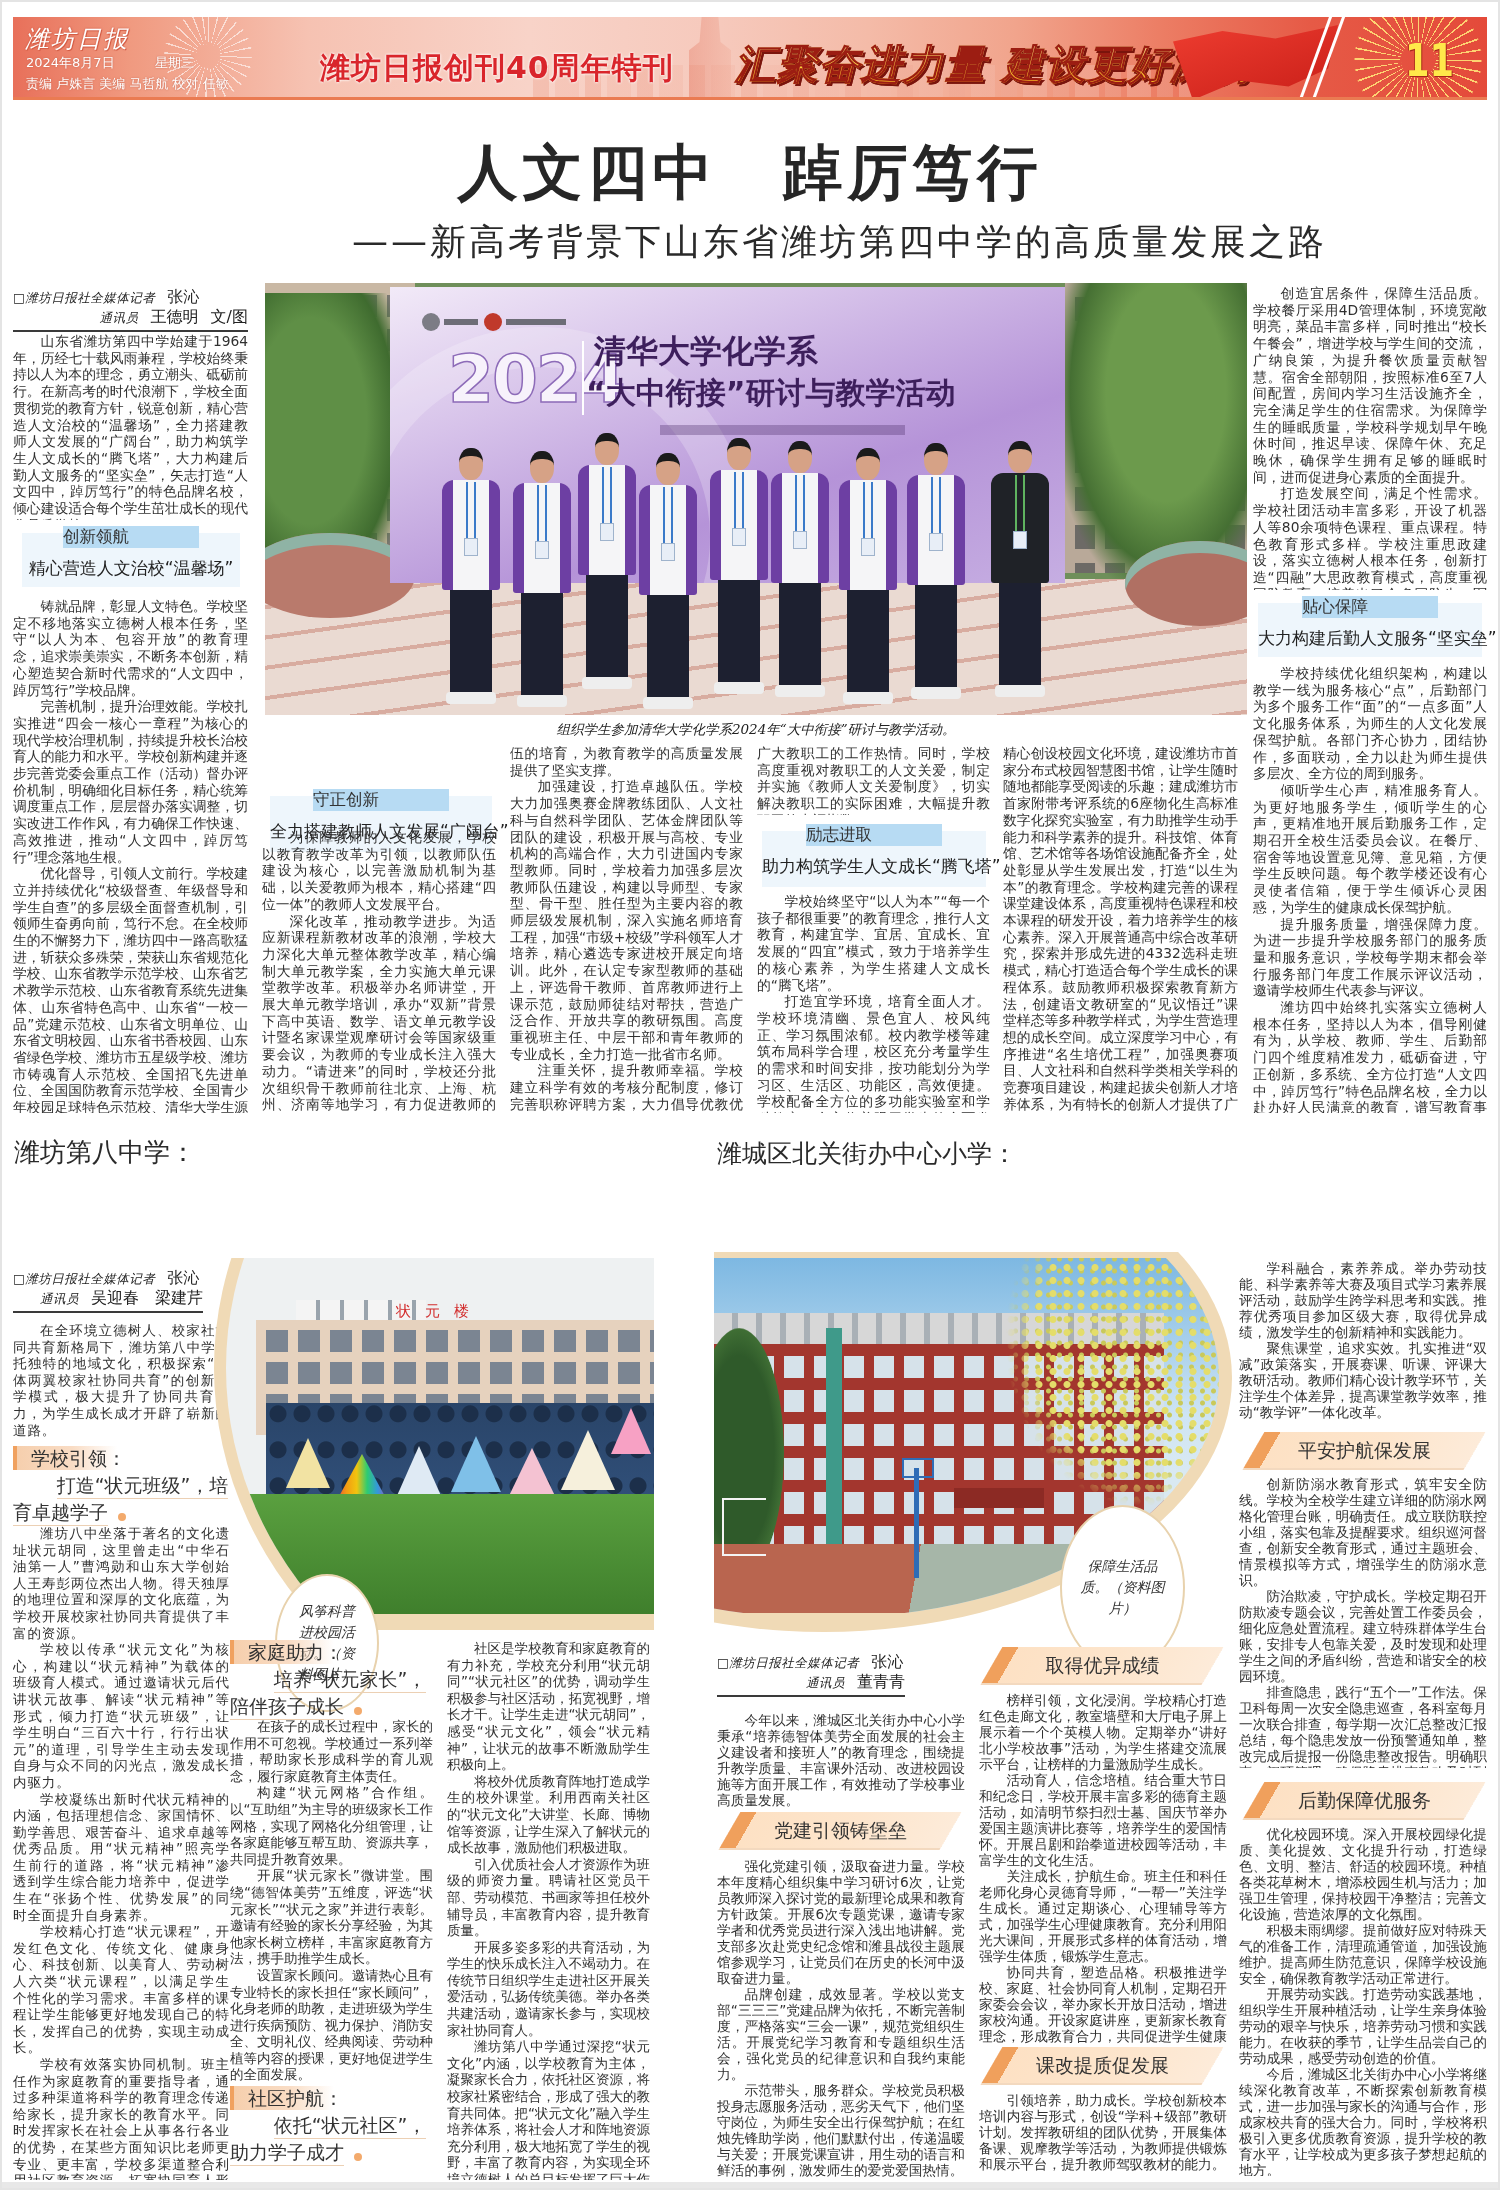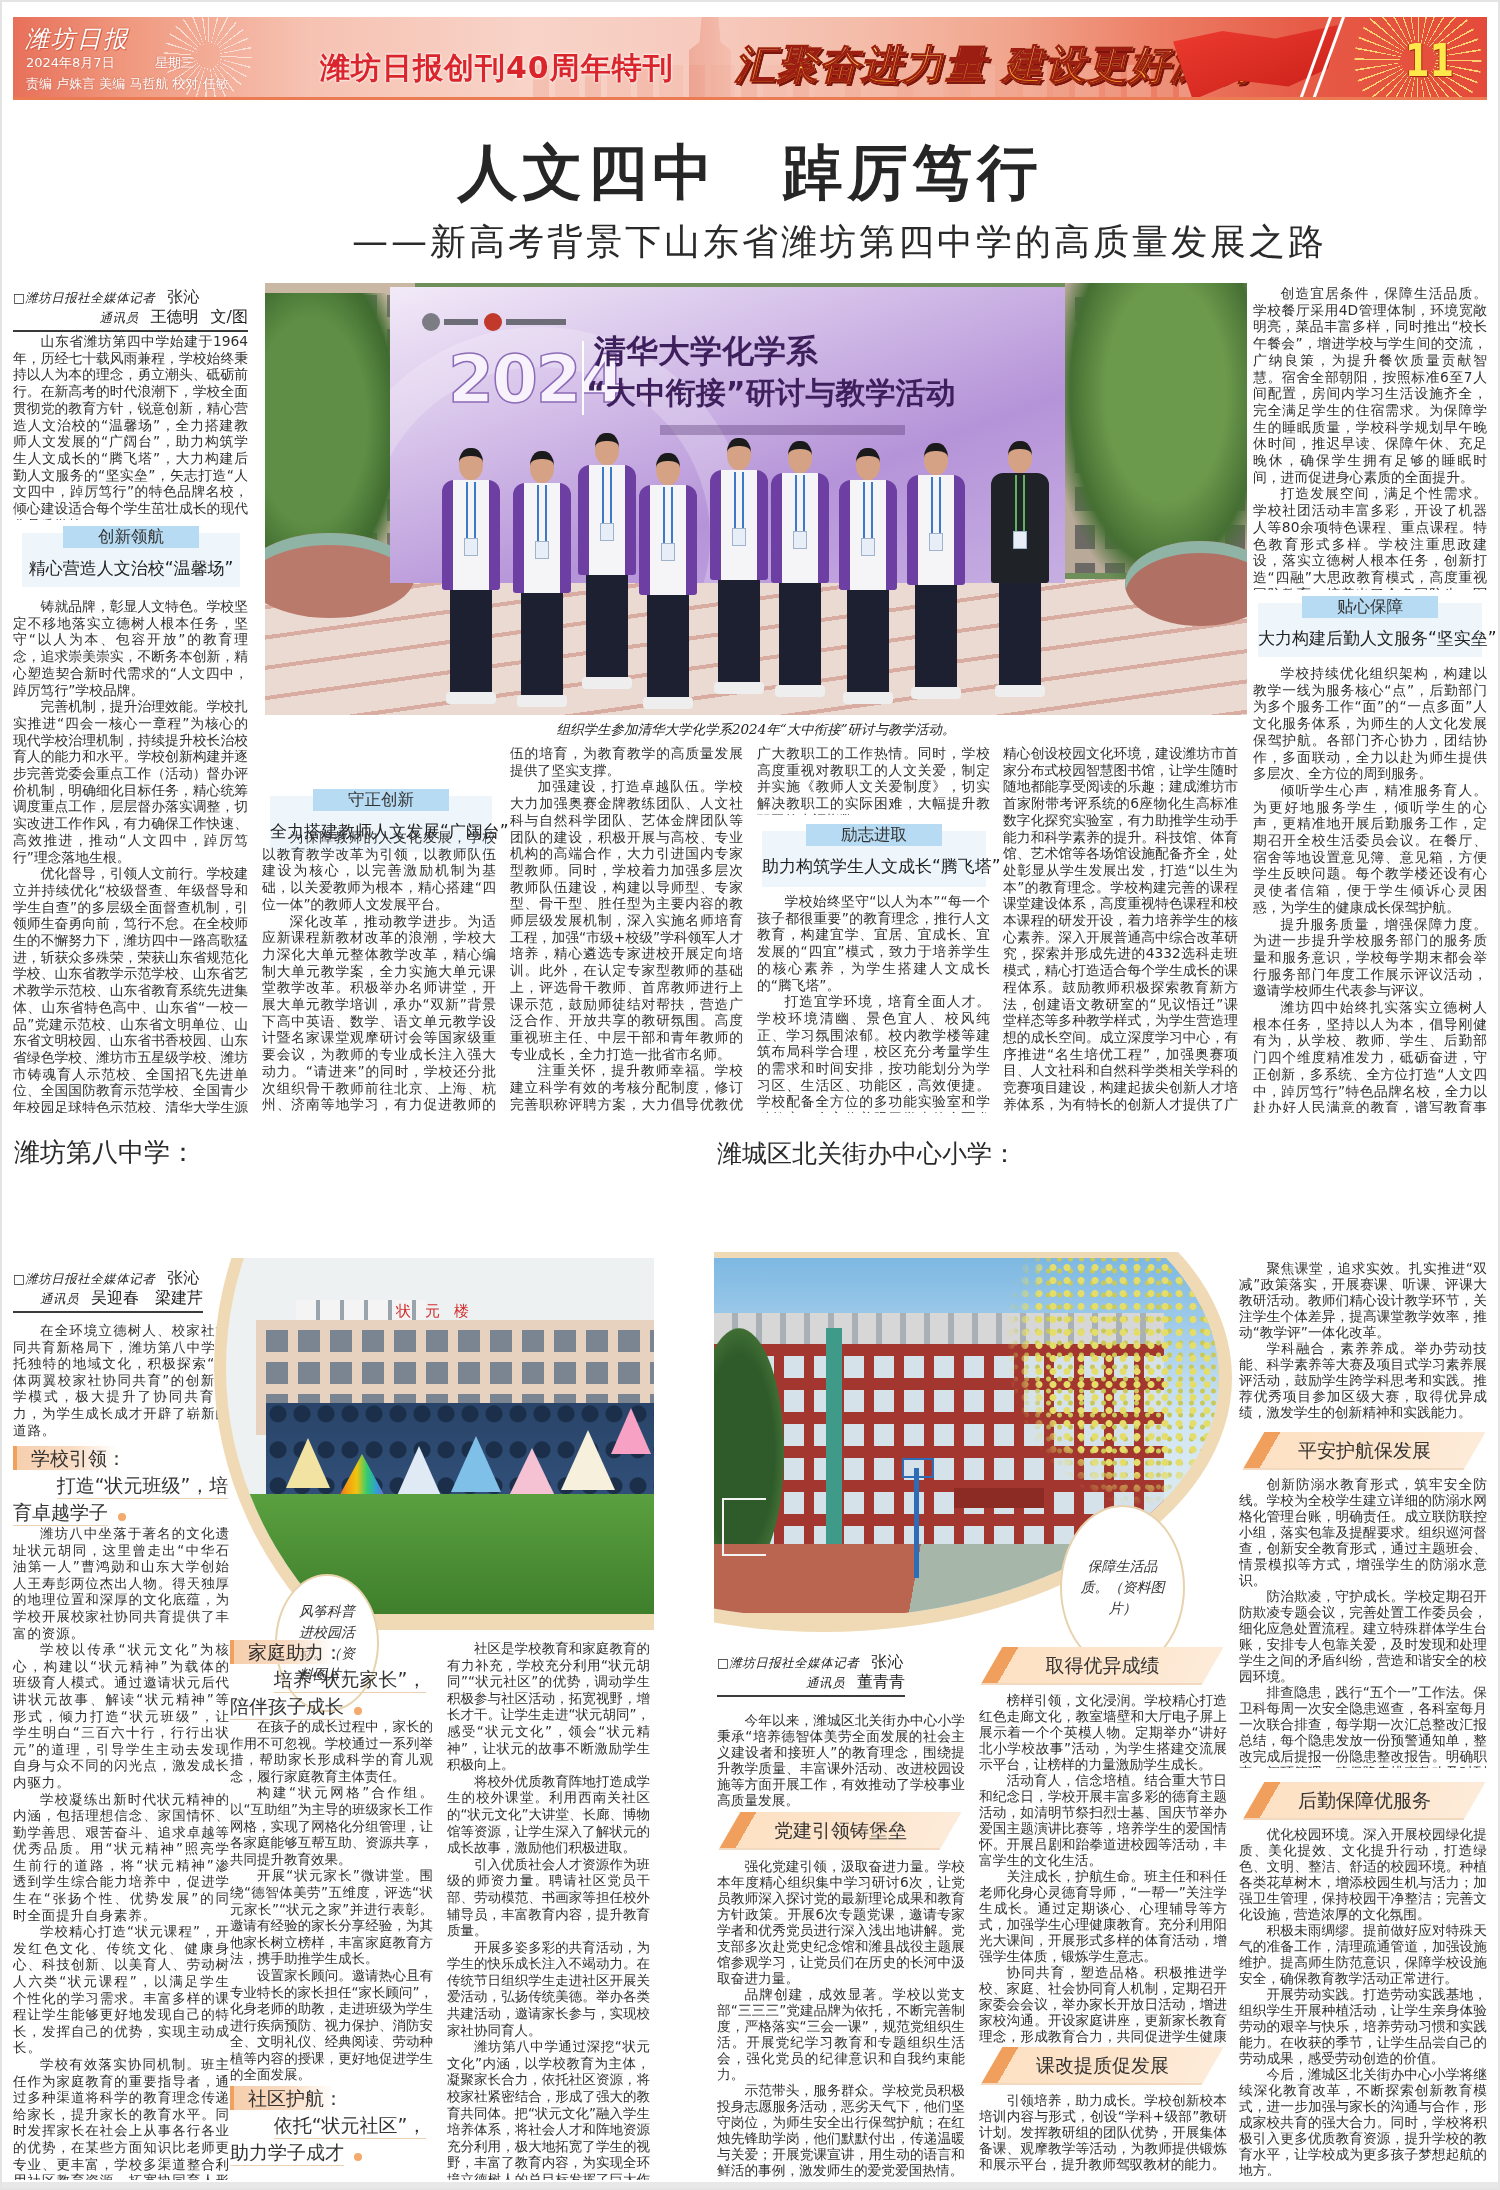--- a/index.html
+++ b/index.html
@@ -55,21 +55,21 @@
 .txt p{text-indent:2em}
 .txt p.cont{text-indent:0}
 .t-top{font-size:13.8px;line-height:16.7px}
 .t-bl{font-size:13.5px;line-height:16.6px}
 .t-bl.wide{letter-spacing:.9px}
 .t-br{font-size:13.7px;line-height:16px}
 
 
 .sec{position:absolute}
 .sec .bg{position:absolute;left:0;right:0;top:12px;bottom:0;background:#eef6fc}
-.sec .lab{position:relative;width:136px;height:22px;margin:5px auto 0;background:#b7dbf3;text-align:center;line-height:22px;font-size:16.5px;color:#333}
+.sec .lab{position:relative;width:136px;height:22px;margin:5px auto 0;background:#b7dbf3;line-height:22px;font-size:16.5px;color:#333}
 .sec .sub{position:relative;margin-top:9px;text-align:center;font-size:17px;line-height:22px;color:#222;white-space:nowrap}
 
 
 .bl-lab{position:absolute;width:104px;height:24px;line-height:24px;font-size:19px;color:#333;padding-left:14px;border-left:4px solid #f0a15f;
   background:linear-gradient(90deg,#f6cfad 0%,#f9dcc4 55%,rgba(251,232,214,0) 100%);white-space:nowrap}
 .bl-sub{position:absolute;font-size:19px;line-height:27px;color:#333;text-indent:2.3em}
 .bl-sub span.u{background:linear-gradient(#ecd0b4,#ecd0b4) left bottom/100% 1px no-repeat;-webkit-box-decoration-break:clone;box-decoration-break:clone;padding-bottom:3px}
 .bl-sub .dot{display:inline-block;width:8px;height:8px;border-radius:50%;background:#f3aa6c;margin-left:10px;vertical-align:-2px}
 
 
@@ -408,22 +408,22 @@
     <div class="pb-tree a"></div>
     <div class="pb-blossom a"></div>
     <div class="pb-ground a"></div>
     <div class="pb-goal a"></div>
     <div class="pb-pole a"></div>
     <div class="pb-board a"></div>
   </div>
   <div class="cap-ellipse" style="left:1060px;top:1505px;width:125px;height:165px">保障生活品质。（资料图片）</div>
 
   <div class="txt t-br" style="left:1239px;top:1260px;width:248px;height:164px">
+    <p>学科融合，素养养成。举办劳动技能、科学素养等大赛及项目式学习素养展评活动，鼓励学生跨学科思考和实践。推荐优秀项目参加区级大赛，取得优异成绩，激发学生的创新精神和实践能力。</p>
     <p>聚焦课堂，追求实效。扎实推进“双减”政策落实，开展赛课、听课、评课大教研活动。教师们精心设计教学环节，关注学生个体差异，提高课堂教学效率，推动“教学评”一体化改革。</p>
-    <p>学科融合，素养养成。举办劳动技能、科学素养等大赛及项目式学习素养展评活动，鼓励学生跨学科思考和实践。推荐优秀项目参加区级大赛，取得优异成绩，激发学生的创新精神和实践能力。</p>
   </div>
   <div class="br-ban" style="left:1242px;top:1432px;width:245px">
     <div class="bgk"></div>
     <div class="lb">平安护航保发展</div>
   </div>
   <div class="txt t-br" style="left:1239px;top:1476px;width:248px;height:292px">
     <p>创新防溺水教育形式，筑牢安全防线。学校为全校学生建立详细的防溺水网格化管理台账，明确责任。成立联防联控小组，落实包靠及提醒要求。组织巡河督查，创新安全教育形式，通过主题班会、情景模拟等方式，增强学生的防溺水意识。</p>
     <p>防治欺凌，守护成长。学校定期召开防欺凌专题会议，完善处置工作委员会，细化应急处置流程。建立特殊群体学生台账，安排专人包靠关爱，及时发现和处理学生之间的矛盾纠纷，营造和谐安全的校园环境。</p>
     <p>排查隐患，践行“五个一”工作法。保卫科每周一次安全隐患巡查，各科室每月一次联合排查，每学期一次汇总整改汇报总结，每个隐患发放一份预警通知单，整改完成后提报一份隐患整改报告。明确职责，闭环管理，确保隐患排查整改及时到位。</p>
   </div>

